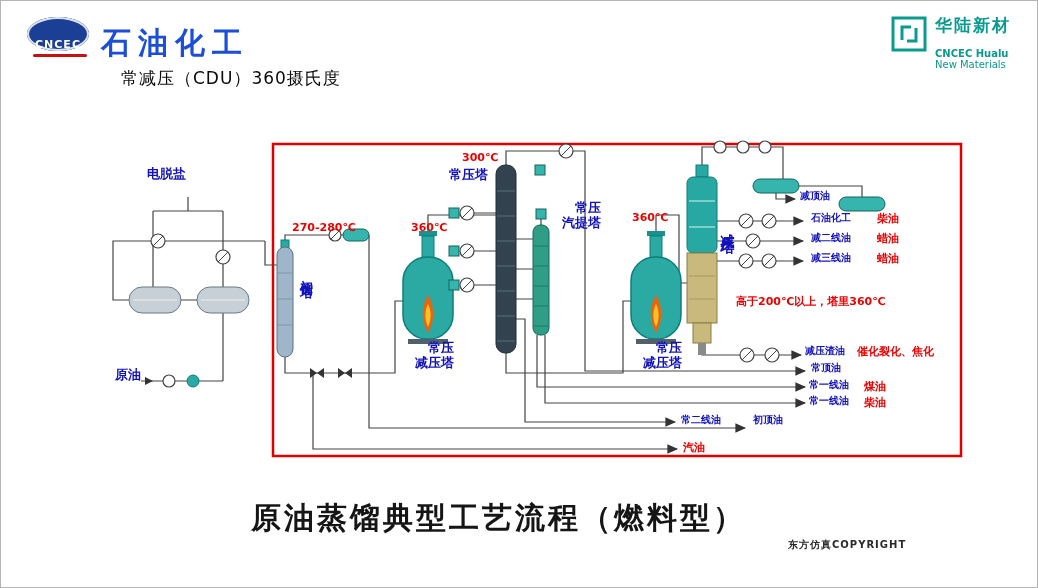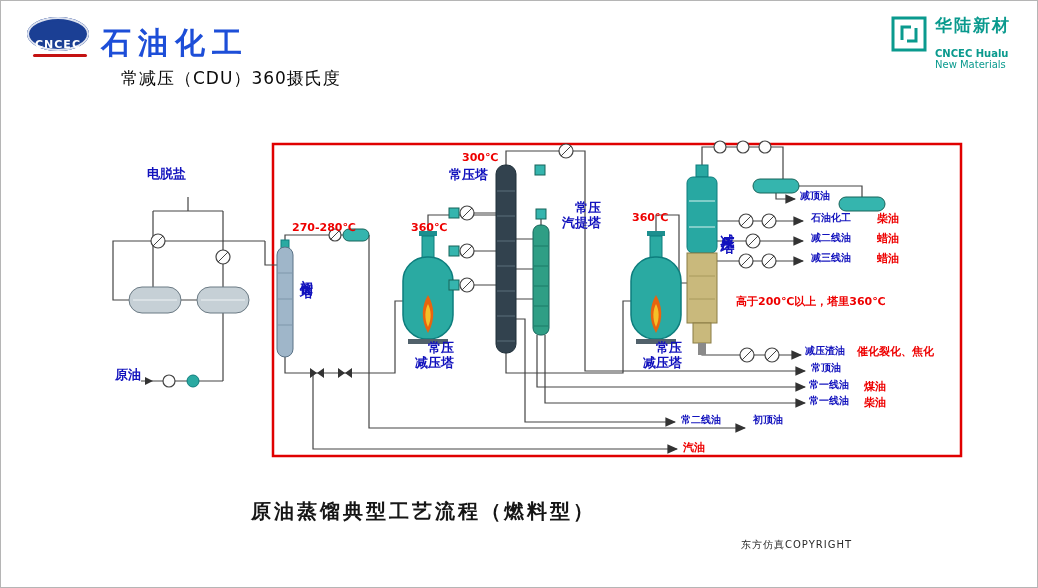--- a/index.html
+++ b/index.html
@@ -35,23 +35,23 @@
   .lbl{position:absolute;white-space:nowrap;line-height:1.15;}
   .blue{color:#1212bd;font-weight:bold;font-size:10px;}
   .blue-lg{color:#1212bd;font-weight:bold;font-size:13px;}
   .red{color:#ee0000;font-weight:bold;font-size:11px;}
   .vert{writing-mode:vertical-rl;letter-spacing:3px;}
   .two-line{text-align:right;}
   
   .caption{
     position:absolute;left:250px;top:497px;
     font-family:"DejaVu Serif",serif;font-weight:bold;
-    font-size:20px;letter-spacing:3px;color:#151515;
+    font-size:30px;letter-spacing:3px;color:#151515;
   }
-  .copyright{position:absolute;left:740px;top:537px;font-size:10px;font-weight:normal;color:#2a2a2a;letter-spacing:1px;}
+  .copyright{position:absolute;left:787px;top:537px;font-size:10px;font-weight:bold;color:#2a2a2a;letter-spacing:1px;}
 </style>
 </head>
 <body>
 
 <div class="slide">
 
   <div class="logo-cncec">
     <div class="logo-ellipse">
       <span>CNCEC</span>
     </div>

